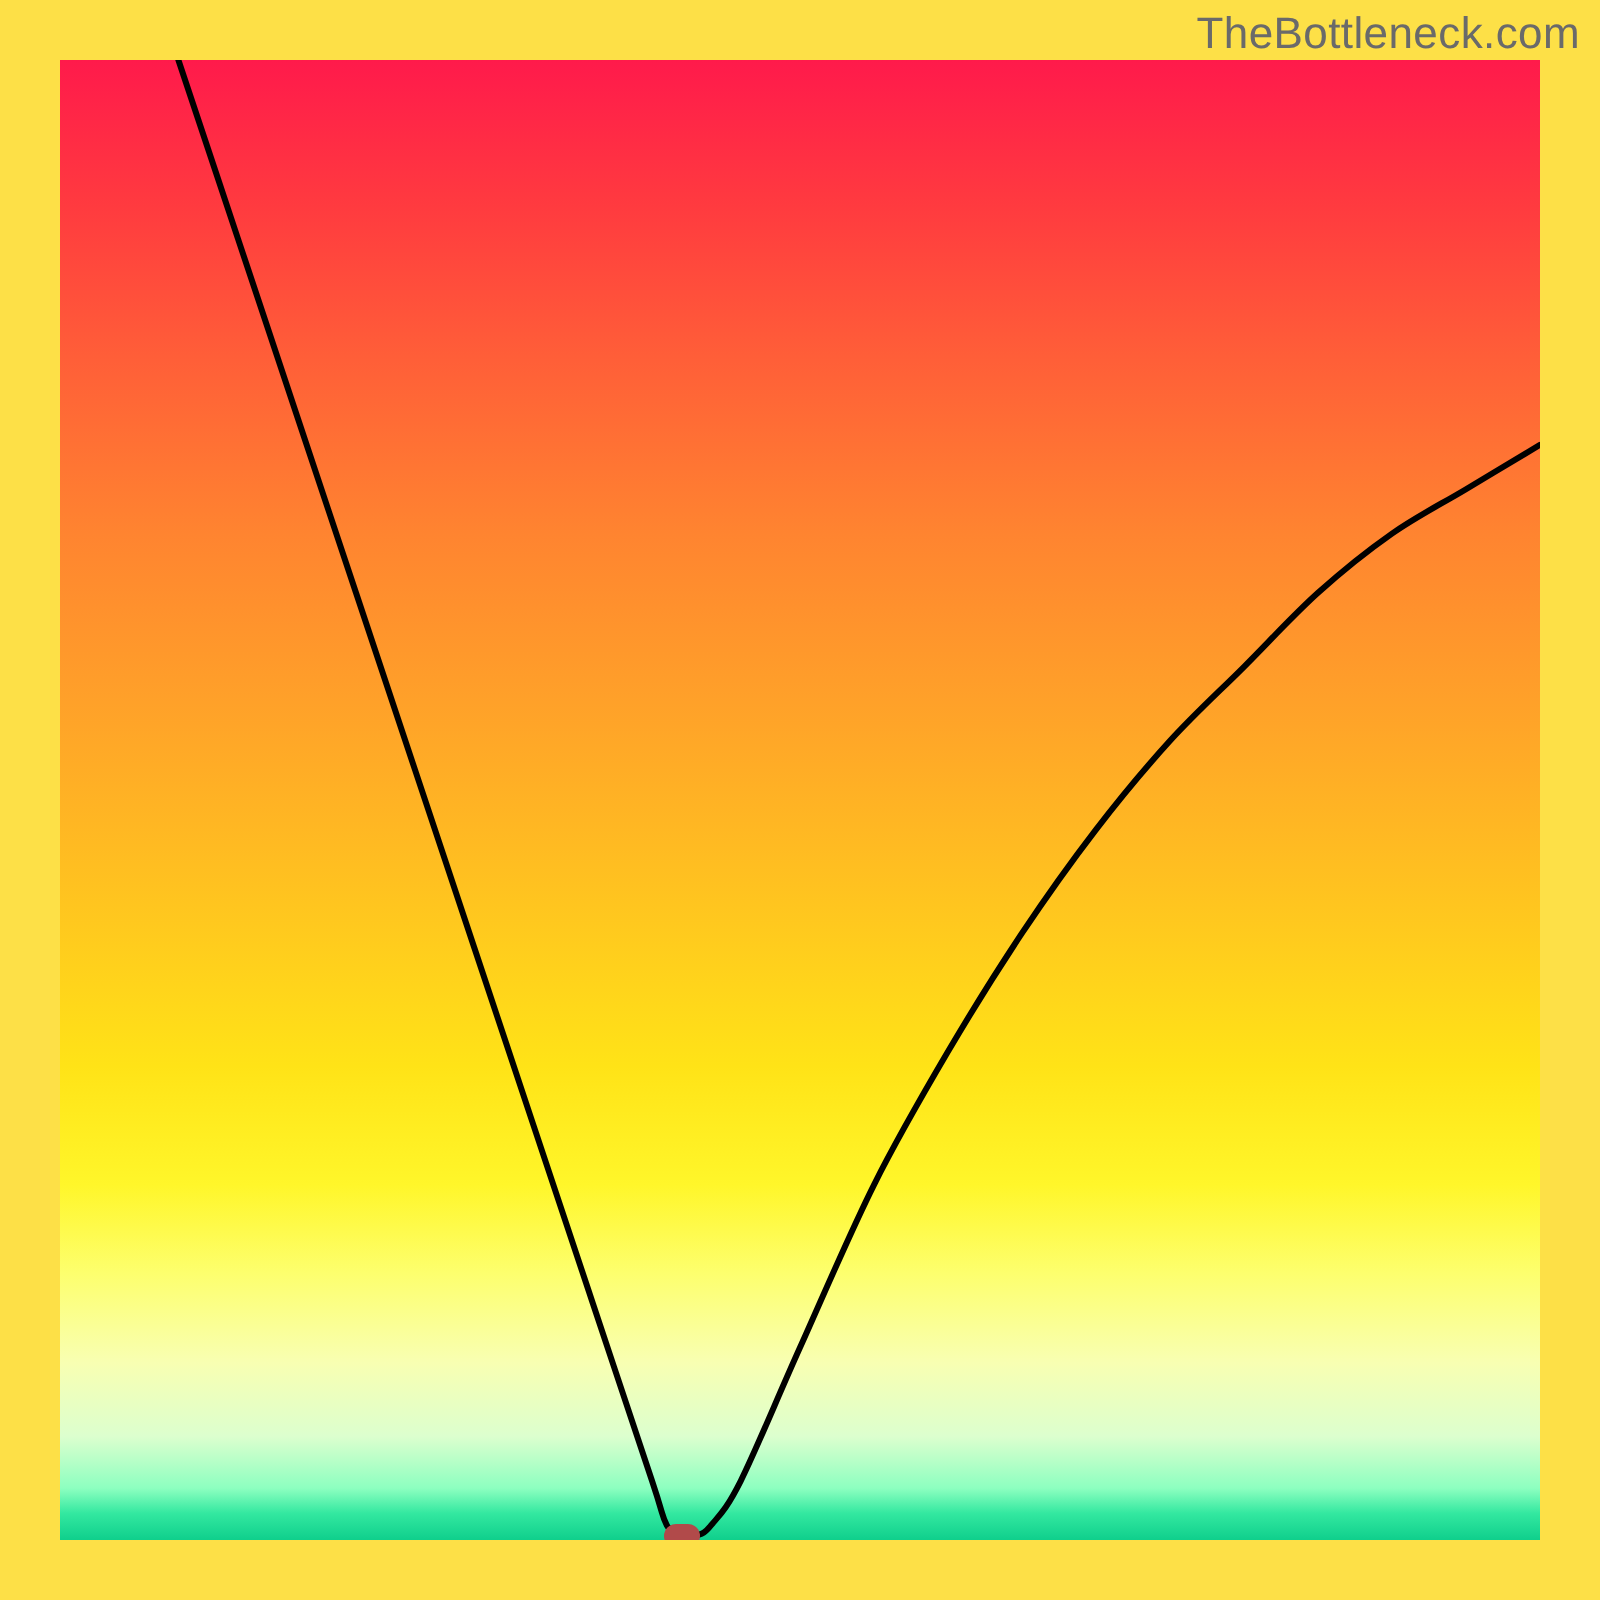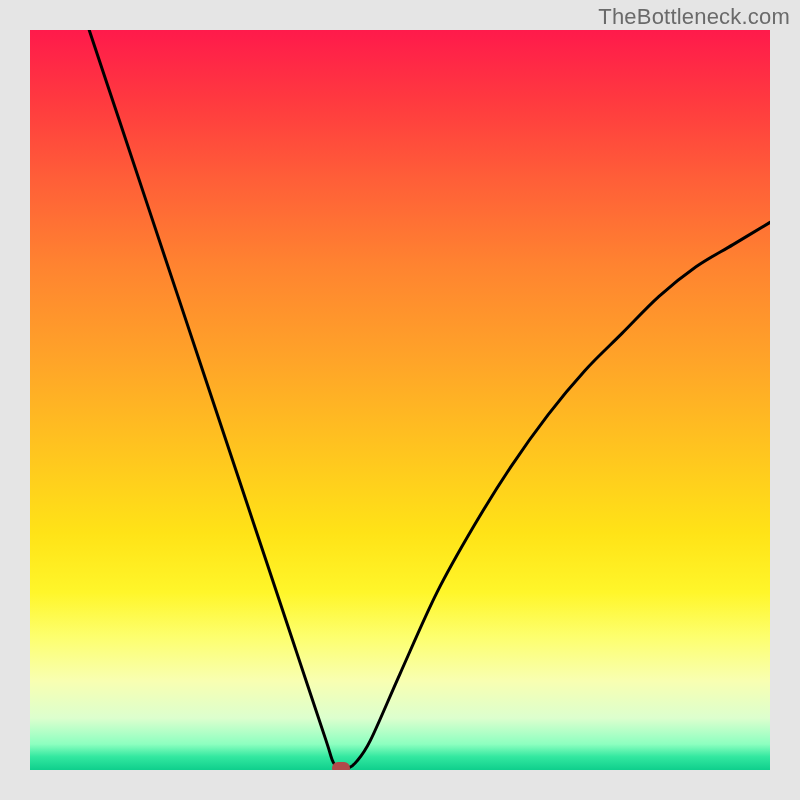--- a/index.html
+++ b/index.html
@@ -10,21 +10,21 @@
     background: #000;
     overflow: hidden;
     font-family: Arial, Helvetica, sans-serif;
   }
   .frame {
     position: absolute;
     left: 0;
     top: 0;
     width: 800px;
     height: 800px;
-    background: #e5e5e5;
+    background: #fde047;
   }
   .plot-area {
     position: absolute;
     left: 30px;
     top: 30px;
     width: 740px;
     height: 740px;
     overflow: hidden;
   }
   .gradient-bg {

